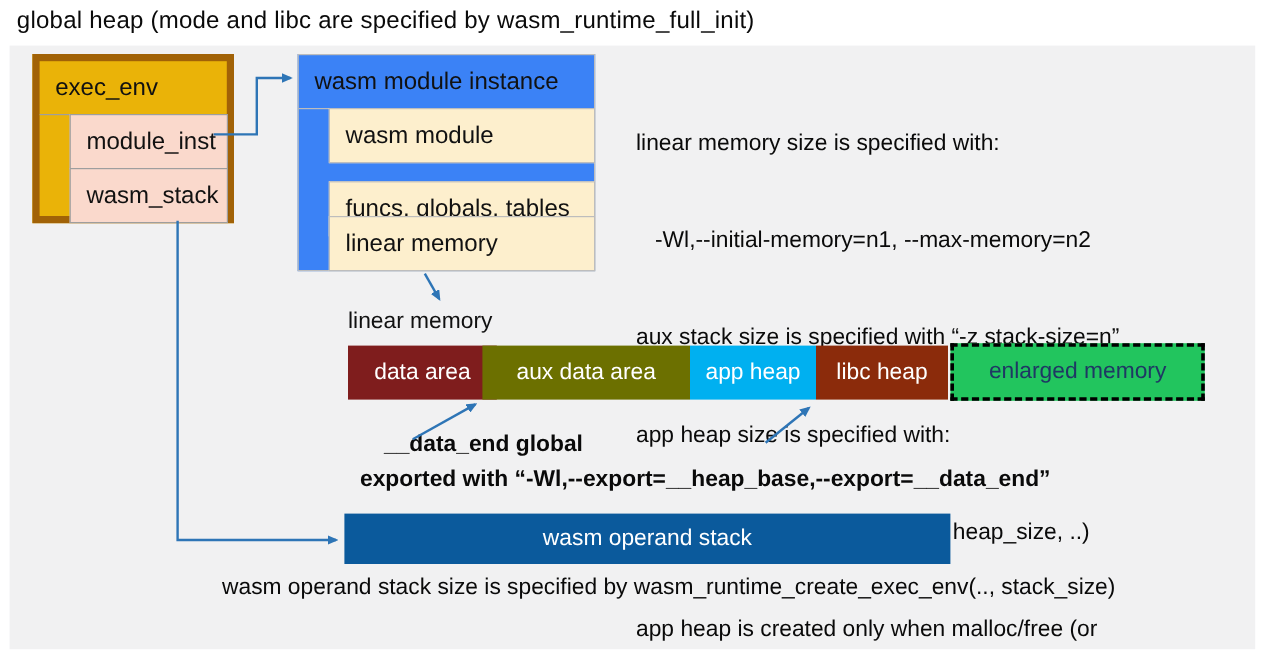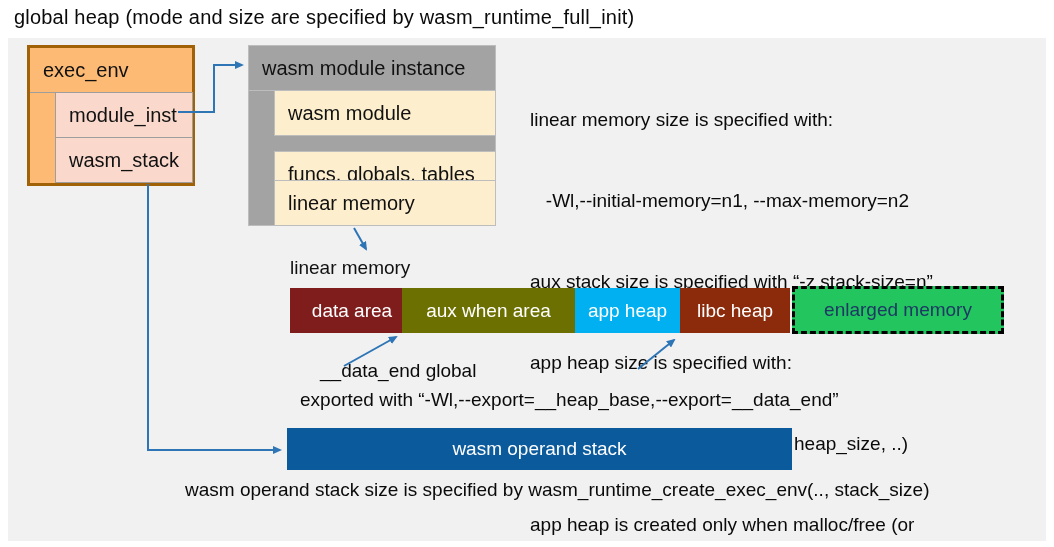--- a/index.html
+++ b/index.html
@@ -23,22 +23,22 @@
     letter-spacing: 0.2px;
   }
   .panel {
     position: absolute;
     left: 8px; top: 38px;
     width: 1038px; height: 503px;
     background: #f1f1f2;
   }
   
   .box { position: absolute; }
-  .pink  { background: #fdba74; border: 3px solid #a16207; }
-  .yellow{ background: #a3a3a3; border: 1px solid #bdbdbd; }
+  .pink  { background: #eab308; border: 6px solid #a16207; }
+  .yellow{ background: #3b82f6; border: 1px solid #bdbdbd; }
   .box-header {
     position: absolute; left: 0; right: 0; top: 0;
     height: 45px;
     font-size: 20px;
     line-height: 44px;
     padding-left: 13px;
     border-bottom: 1px solid inherit;
   }
   .pink .box-header  { border-bottom: 1px solid #9e9e9e; }
   .yellow .box-header{ border-bottom: 1px solid #bdbdbd; }
@@ -98,20 +98,21 @@
     top: 286px; height: 48px;
     background: #22c55e;
     border: 3px dashed #000000;
     color: #1f3864;
   }
 
   .global-label {
     position: absolute;
     font-size: 19px;
     color: #0a0a0a;
+    font-weight: bold;
   }
   #data-end-label  { left: 320px; top: 360px; }
   #heap-base-label { left: 595px; top: 365px; }
   #exported-note   { left: 300px; top: 389px; }
 
   
   .operand-bar {
     position: absolute;
     left: 287px; top: 428px;
     width: 505px; height: 42px;
@@ -135,21 +136,21 @@
     left: 0; top: 0;
     width: 1054px; height: 547px;
     pointer-events: none;
   }
 </style>
 </head>
 <body>
 
 <div class="stage">
 
-  <div class="title">global heap (mode and size are specified by wasm_runtime_full_init)</div>
+  <div class="title">global heap (mode and libc are specified by wasm_runtime_full_init)</div>
 
   <div class="panel"></div>
 
   <div class="box pink" id="exec-env">
     <div class="box-header">exec_env</div>
     <div class="box-row r0">module_inst</div>
     <div class="box-row r1">wasm_stack</div>
   </div>
 
   <div class="box yellow" id="mod-inst">
@@ -164,21 +165,21 @@
     <div>   -Wl,--initial-memory=n1, --max-memory=n2</div>
     <div>aux stack size is specified with “-z stack-size=n”</div>
     <div>app heap size is specified with:</div>
     <div>   wasm_runtime_instantiate(.., heap_size, ..)</div>
     <div>app heap is created only when malloc/free (or</div>
     
   </div>
 
   <div class="lm-label">linear memory</div>
   <div class="segment seg-data">data area</div>
-  <div class="segment seg-aux">aux when area</div>
+  <div class="segment seg-aux">aux data area</div>
   <div class="segment seg-app">app heap</div>
   <div class="segment seg-libc">libc heap</div>
   <div class="segment seg-enlarged">enlarged memory</div>
 
   <div class="global-label" id="data-end-label">__data_end global</div>
   <div class="global-label" id="exported-note">exported with “-Wl,--export=__heap_base,--export=__data_end”</div>
 
   <div class="operand-bar">wasm operand stack</div>
 
   <div class="notes-bottom">

